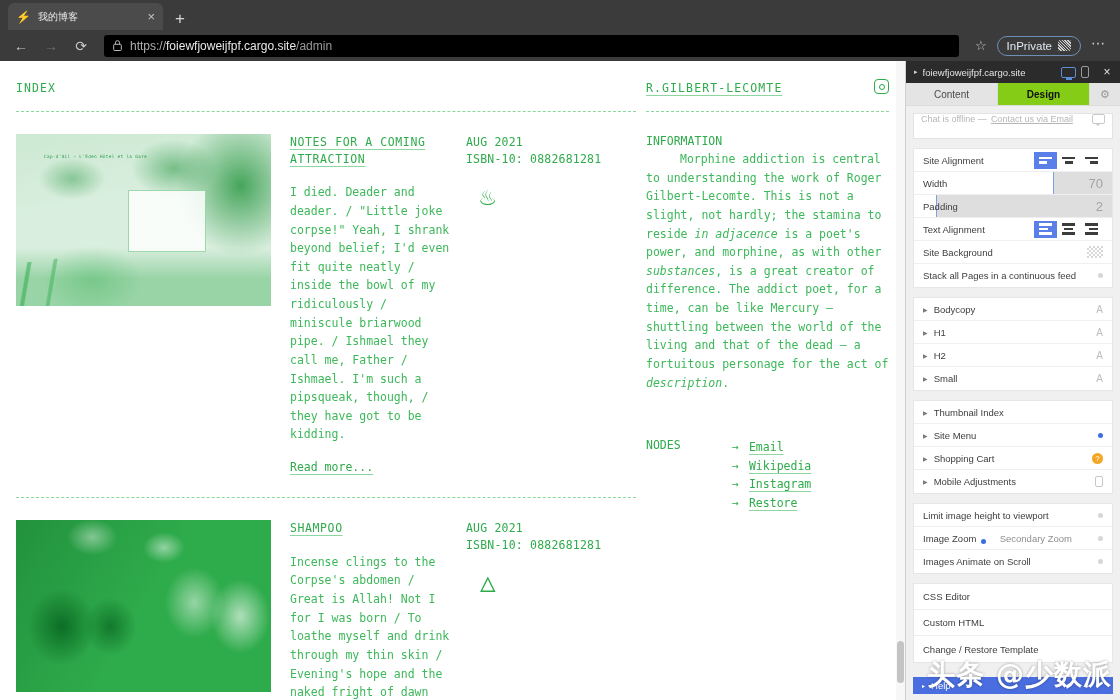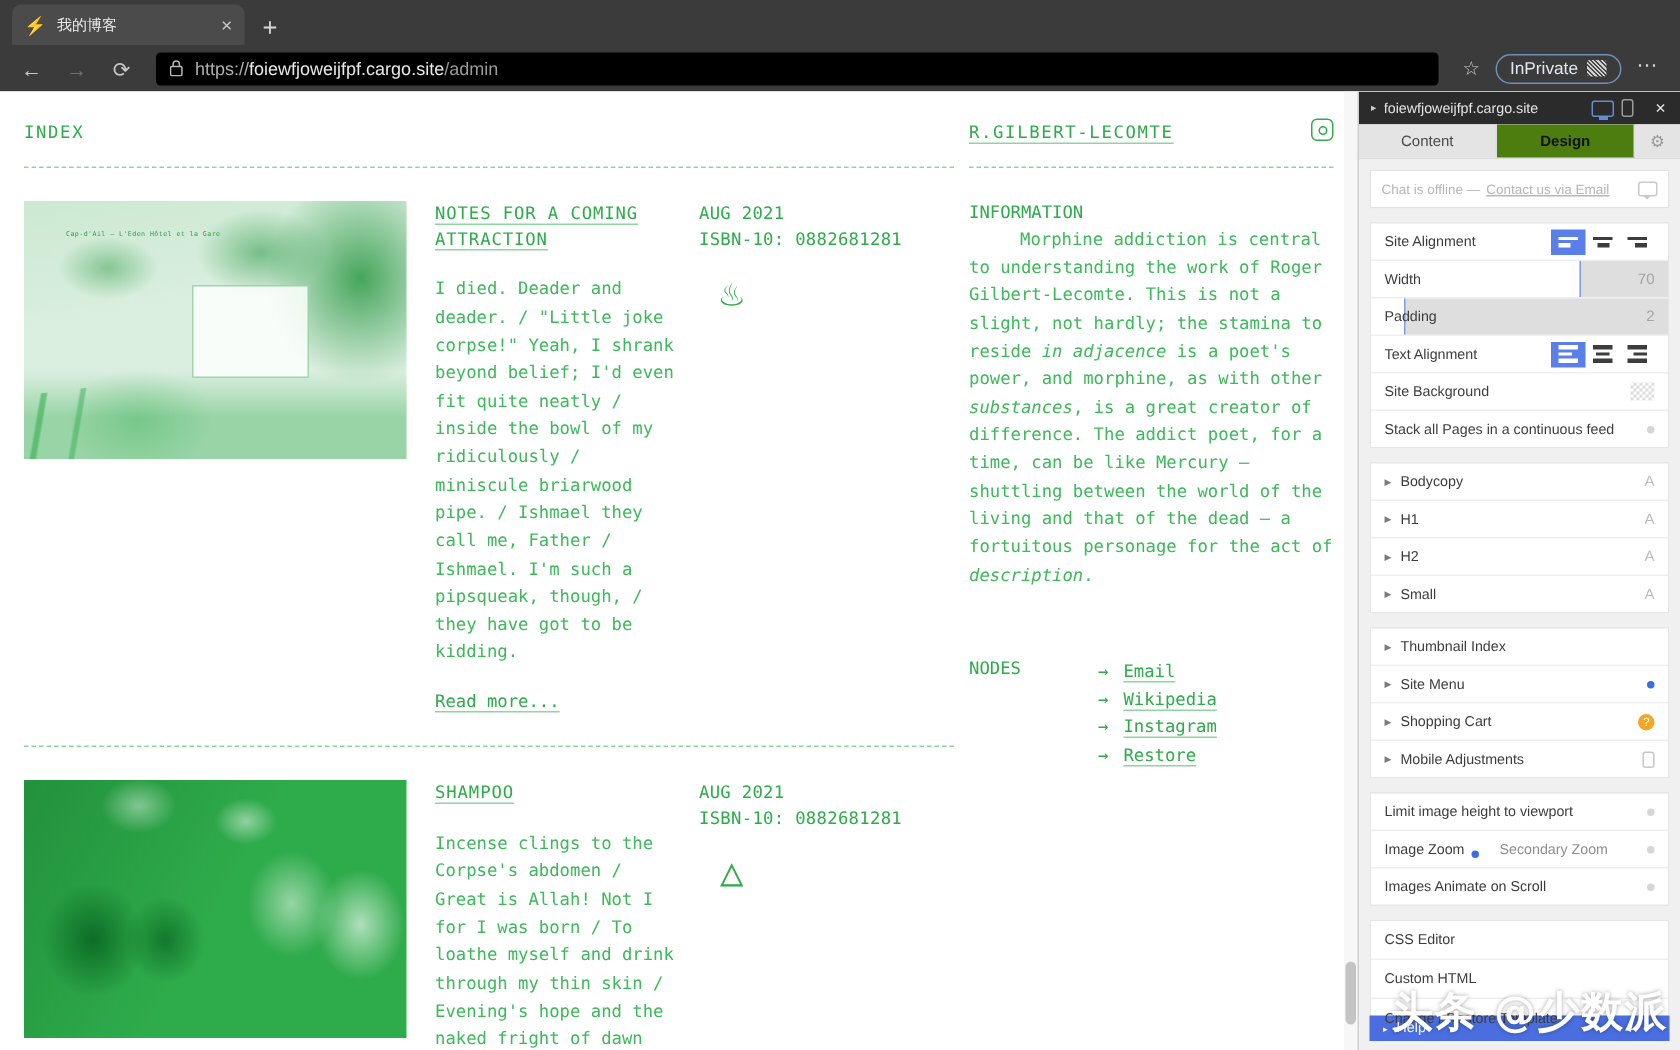--- a/index.html
+++ b/index.html
@@ -174,45 +174,45 @@
   .mon-icon { width:15px; height:11px; border:1.6px solid #5b8fd6; border-radius:2px; position:relative;}
   .mon-icon::after{content:"";position:absolute;left:4px;bottom:-3.5px;width:6px;height:2px;background:#5b8fd6;}
   .phone-icon { width:8px; height:12px; border:1.5px solid #9a9a9a; border-radius:2px; }
   .panel-close { width:26px; height:22px; display:flex;align-items:center;justify-content:center;
     color:#e0e0e0; font-size:12px; cursor:pointer; }
 
   .panel-tabs { height:23px; display:flex; background:#fafafa; border-bottom:1px solid #dcdcdc; }
   .ptab { flex:1; display:flex; align-items:center; justify-content:center;
     font-size:10px; color:#4a4a4a; cursor:pointer; background:#e4e4e4;
     border-right:1px solid #dcdcdc; }
-  .ptab.active { background:#4d7c0f; color:#111; font-weight:bold; }
+  .ptab.active { background:#84cc16; color:#111; font-weight:bold; }
   .pgear { width:30px; display:flex; align-items:center; justify-content:center;
     background:#e4e4e4; color:#9a9a9a; font-size:11px; cursor:pointer;}
 
   .panel-body { padding:7px 7px 0 7px; }
   .chatbox {
     background:#fff; border:1px solid #e3e3e3; height:26px; display:flex;
-    align-items:center; padding:0 7px; font-size:9px; color:#b6b6b6; gap:4px;
+    padding:0 7px; font-size:9px; color:#b6b6b6; gap:4px;
     margin-bottom:9px;
   }
   .chatbox a { color:#b6b6b6; text-decoration:underline; }
   .chatbox .bubble { margin-left:auto; width:13px; height:10px; border:1px solid #c9c9c9;
     border-radius:2px; position:relative; }
   .chatbox .bubble::after{content:"";position:absolute;left:2px;bottom:-3px;
     border-left:3px solid transparent;border-right:3px solid transparent;border-top:3px solid #c9c9c9;}
 
   .group { background:#fff; border:1px solid #e6e6e6; margin-bottom:9px; }
   .row {
-    height:23px; display:flex; align-items:center; padding:12px 9px;
+    height:23px; display:flex; align-items:center; padding:0 9px;
     font-size:9.5px; color:#3d3d3d; border-bottom:1px solid #efefef;
     position:relative; cursor:pointer;
   }
   .row:last-child { border-bottom:none; }
   .row .lbl { flex:1; position:relative; z-index:2; }
-  .row .val { font-size:10px; color:#a4a4a4; position:relative; z-index:2; }
+  .row .val { font-size:13px; color:#a4a4a4; position:relative; z-index:2; }
   .row .tri { font-size:6px; color:#7a7a7a; margin-right:6px; position:relative; z-index:2;}
   .row .glyphA { color:#bdbdbd; font-size:10px; position:relative; z-index:2;}
 
   .slider-fill {
     position:absolute; left:0; top:0; bottom:0; background:#dedede; z-index:0;
   }
   .slider-handle {
     position:absolute; top:0; bottom:0; width:1.5px; background:#7f9fdd; z-index:1;
   }
 

